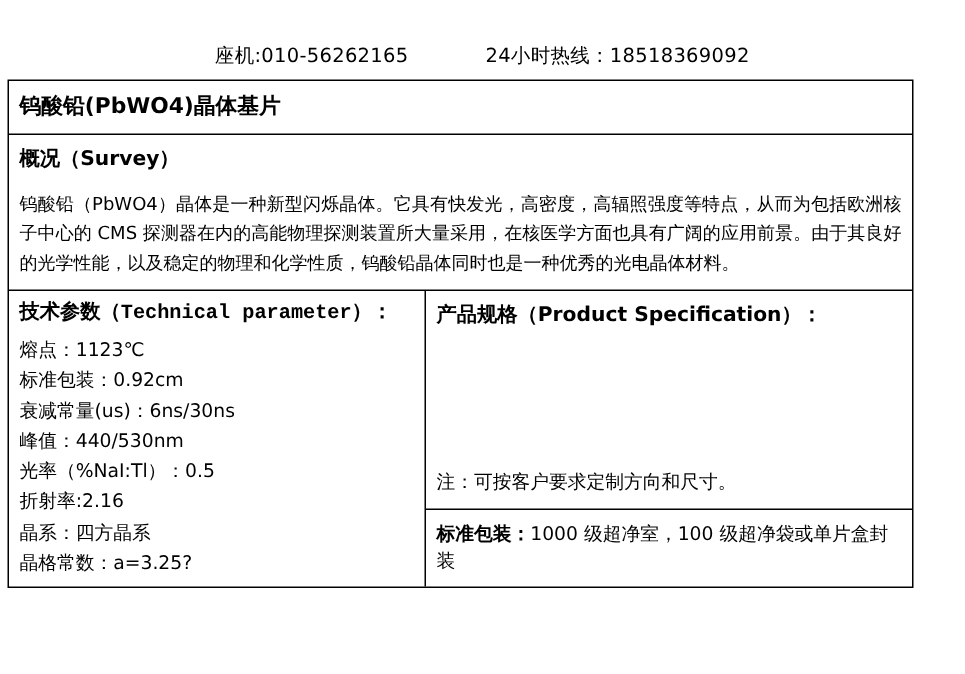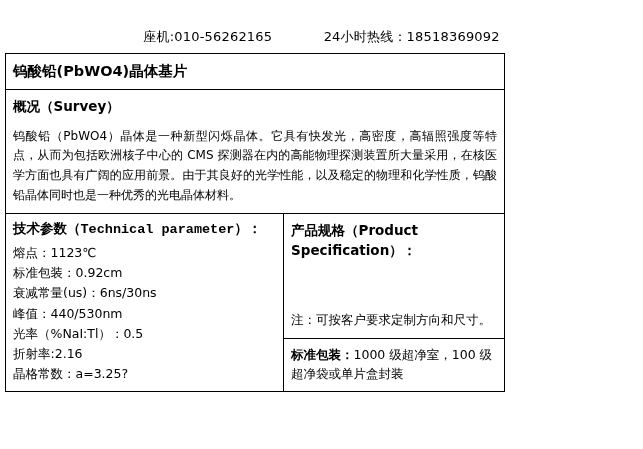--- a/index.html
+++ b/index.html
@@ -36,21 +36,21 @@
   }
   .contact-bar .hotline {
     display: inline-block;
     margin-left: 25px;
   }
 
   .doc {
     position: absolute;
     left: 5px;
     top: 53px;
-    width: 500px;
+    width: 604px;
     border: 1px solid #000;
     box-sizing: border-box;
     background: #fff;
   }
   .row {
     border-bottom: 1px solid #000;
   }
   .row:last-child {
     border-bottom: none;
   }
@@ -164,20 +164,21 @@
     <div class="row two-col">
 
       <div class="col-left">
         <div class="params-head">技术参数（Technical parameter）：</div>
         <div class="param-line">熔点：1123℃</div>
         <div class="param-line">标准包装：0.92cm</div>
         <div class="param-line">衰减常量(us)：6ns/30ns</div>
         <div class="param-line">峰值：440/530nm</div>
         <div class="param-line">光率（%NaI:Tl）：0.5</div>
         <div class="param-line">折射率:2.16</div>
+        <div class="param-line">晶系：四方晶系</div>
         <div class="param-line">晶格常数：a=3.25?</div>
       </div>
 
       <div class="col-right">
         <div class="spec-head">产品规格（Product Specification）：</div>
         <div class="spec-filler"></div>
         <div class="spec-note">注：可按客户要求定制方向和尺寸。</div>
         <div class="spec-pack"><b>标准包装：</b><span>1000 级超净室，100 级超净袋或单片盒封装</span></div>
       </div>
 

